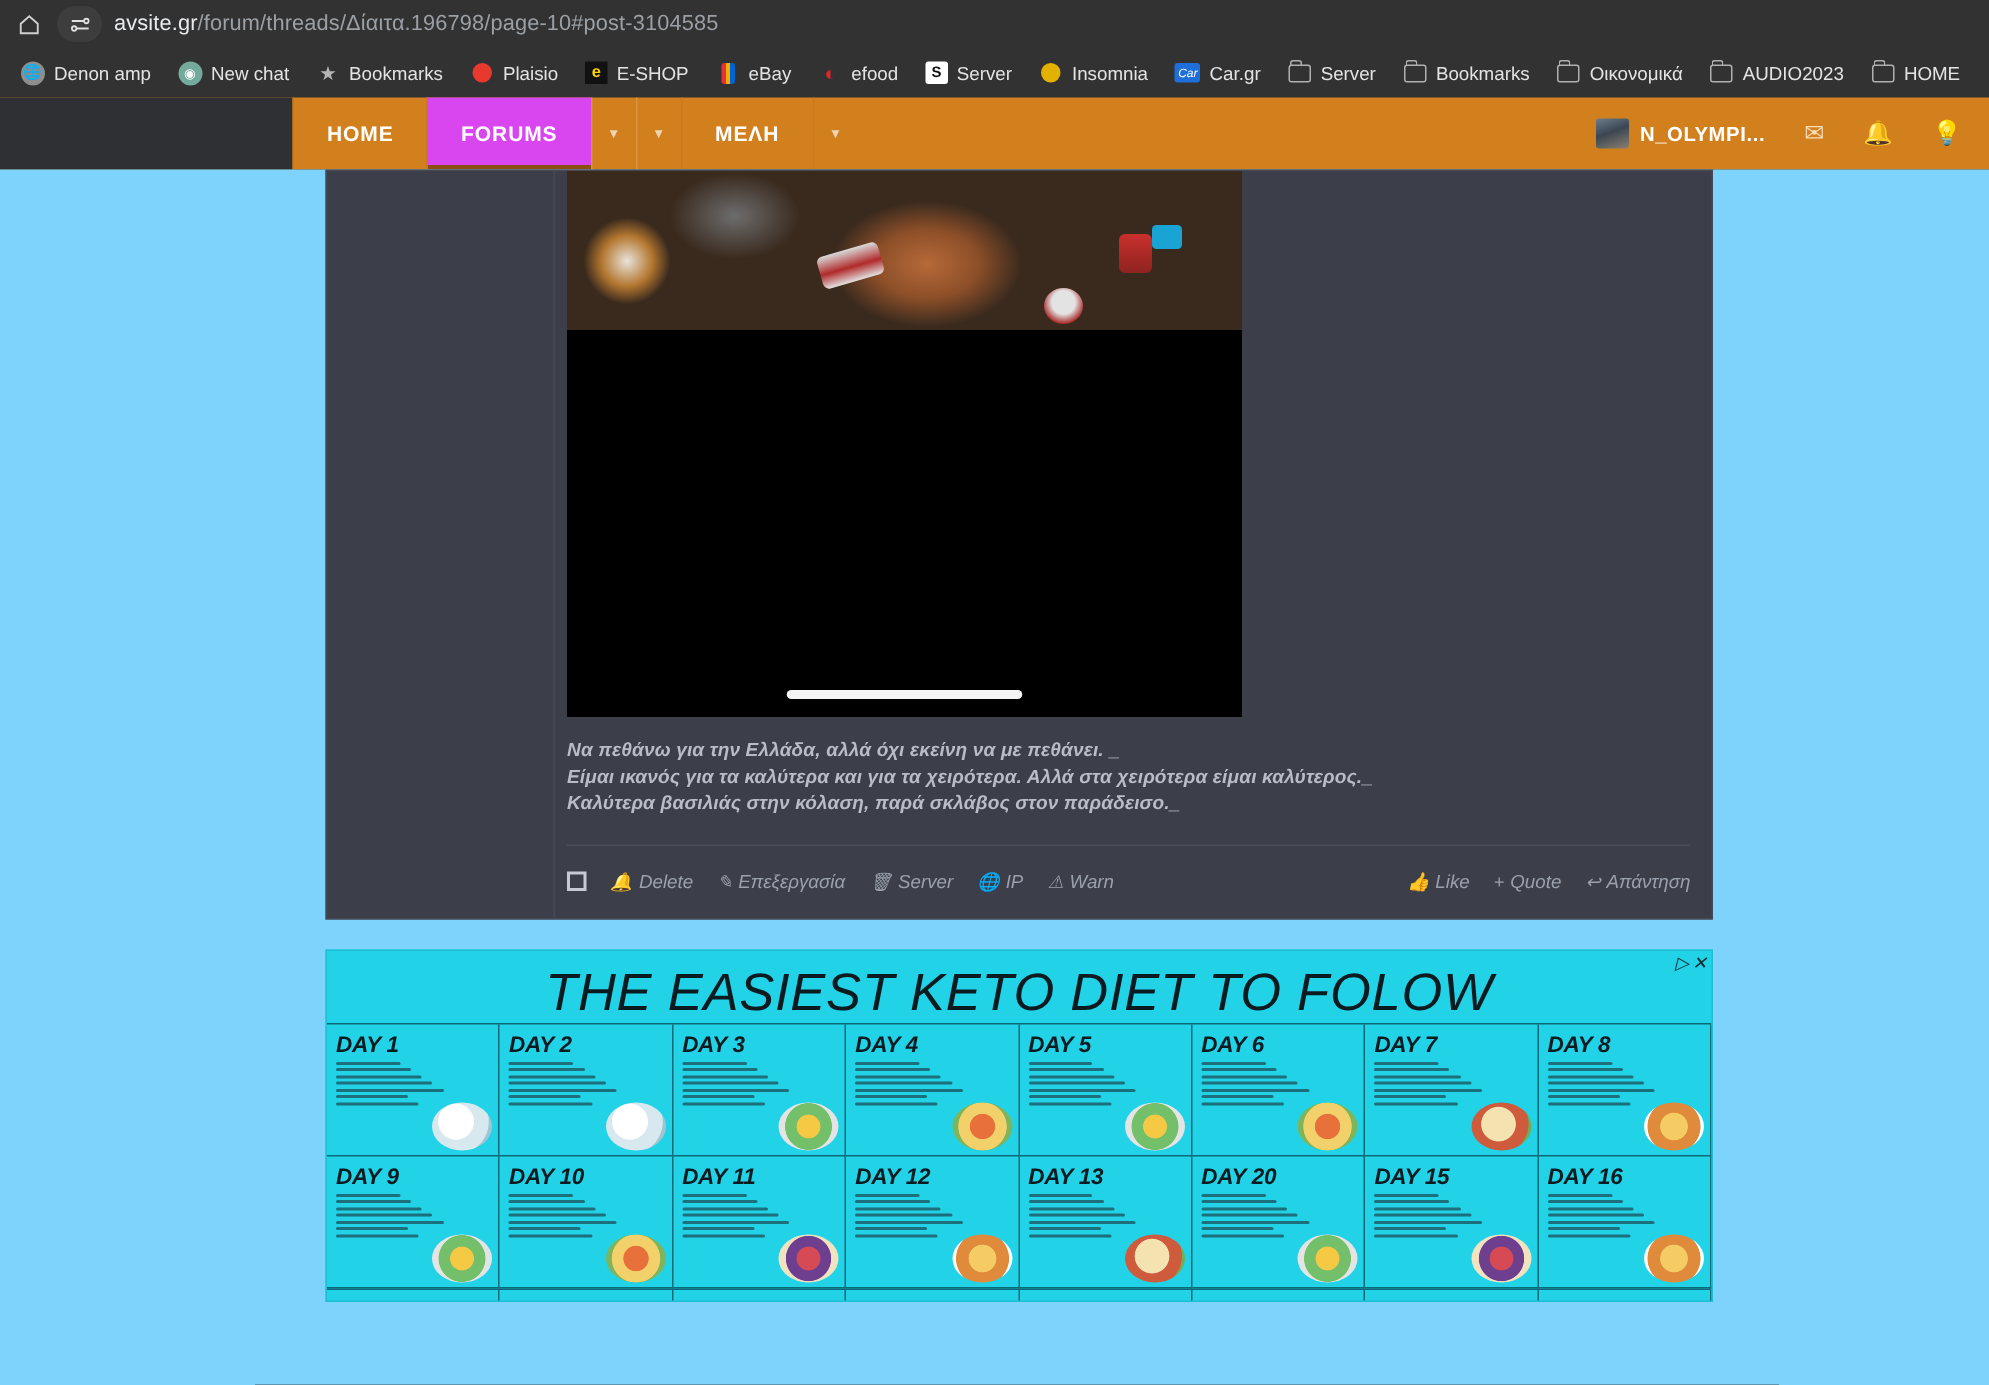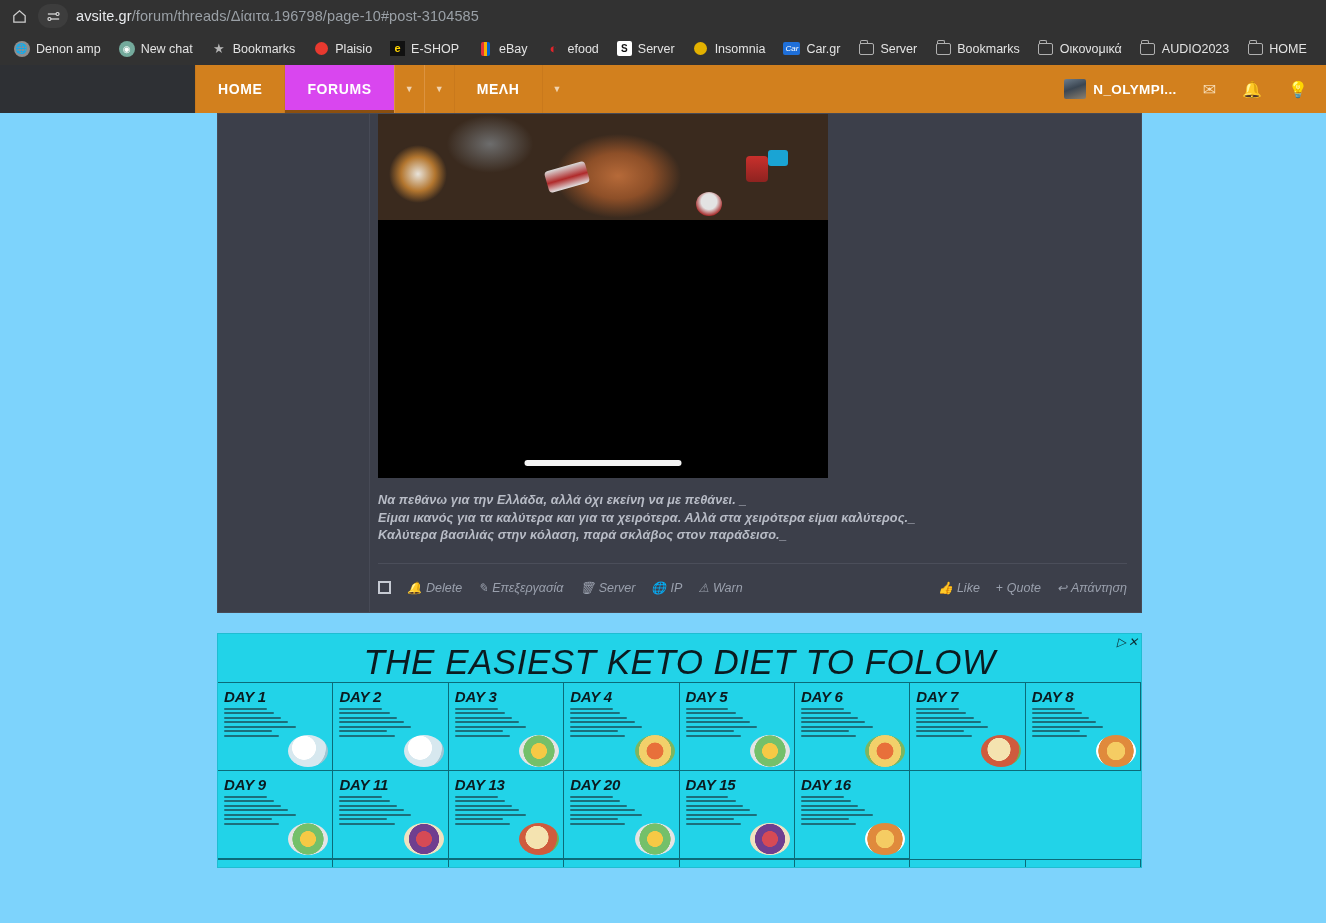--- a/index.html
+++ b/index.html
@@ -614,31 +614,57 @@
               <div class="ad-line" style="width: 49%;"></div>
               <div class="ad-line" style="width: 56%;"></div>
               <div class="ad-line" style="width: 63%;"></div>
               <div class="ad-line" style="width: 70%;"></div>
               <div class="ad-line" style="width: 47%;"></div>
               <div class="ad-line" style="width: 54%;"></div>
             </div>
             <div class="ad-food f-b"></div>
           </div>
           <div class="ad-cell">
+            <div class="ad-day">DAY 10</div>
+            <div class="ad-lines">
+              <div class="ad-line" style="width: 42%;"></div>
+              <div class="ad-line" style="width: 49%;"></div>
+              <div class="ad-line" style="width: 56%;"></div>
+              <div class="ad-line" style="width: 63%;"></div>
+              <div class="ad-line" style="width: 70%;"></div>
+              <div class="ad-line" style="width: 47%;"></div>
+              <div class="ad-line" style="width: 54%;"></div>
+            </div>
+            <div class="ad-food f-c"></div>
+          </div>
+          <div class="ad-cell">
             <div class="ad-day">DAY 11</div>
             <div class="ad-lines">
               <div class="ad-line" style="width: 42%;"></div>
               <div class="ad-line" style="width: 49%;"></div>
               <div class="ad-line" style="width: 56%;"></div>
               <div class="ad-line" style="width: 63%;"></div>
               <div class="ad-line" style="width: 70%;"></div>
               <div class="ad-line" style="width: 47%;"></div>
               <div class="ad-line" style="width: 54%;"></div>
             </div>
             <div class="ad-food f-e"></div>
+          </div>
+          <div class="ad-cell">
+            <div class="ad-day">DAY 12</div>
+            <div class="ad-lines">
+              <div class="ad-line" style="width: 42%;"></div>
+              <div class="ad-line" style="width: 49%;"></div>
+              <div class="ad-line" style="width: 56%;"></div>
+              <div class="ad-line" style="width: 63%;"></div>
+              <div class="ad-line" style="width: 70%;"></div>
+              <div class="ad-line" style="width: 47%;"></div>
+              <div class="ad-line" style="width: 54%;"></div>
+            </div>
+            <div class="ad-food f-f"></div>
           </div>
           <div class="ad-cell">
             <div class="ad-day">DAY 13</div>
             <div class="ad-lines">
               <div class="ad-line" style="width: 42%;"></div>
               <div class="ad-line" style="width: 49%;"></div>
               <div class="ad-line" style="width: 56%;"></div>
               <div class="ad-line" style="width: 63%;"></div>
               <div class="ad-line" style="width: 70%;"></div>
               <div class="ad-line" style="width: 47%;"></div>

